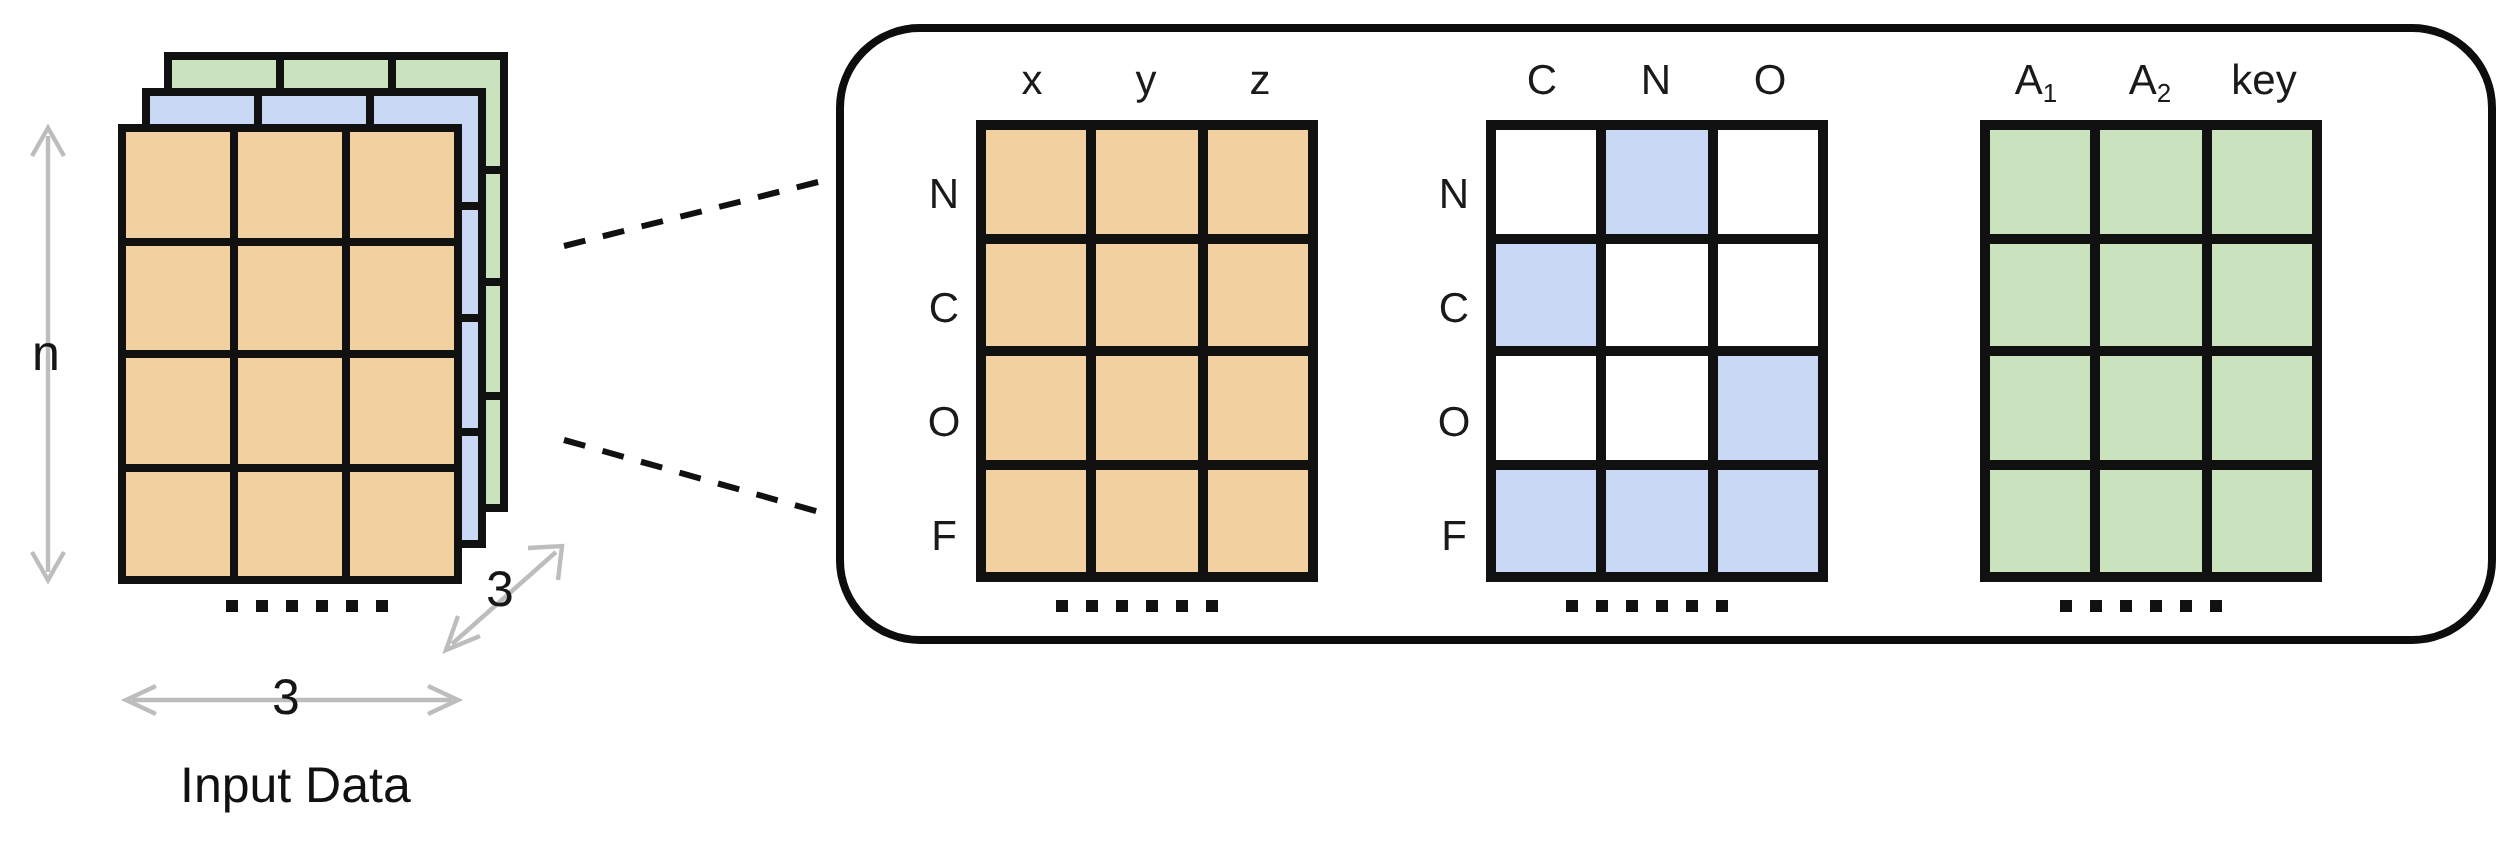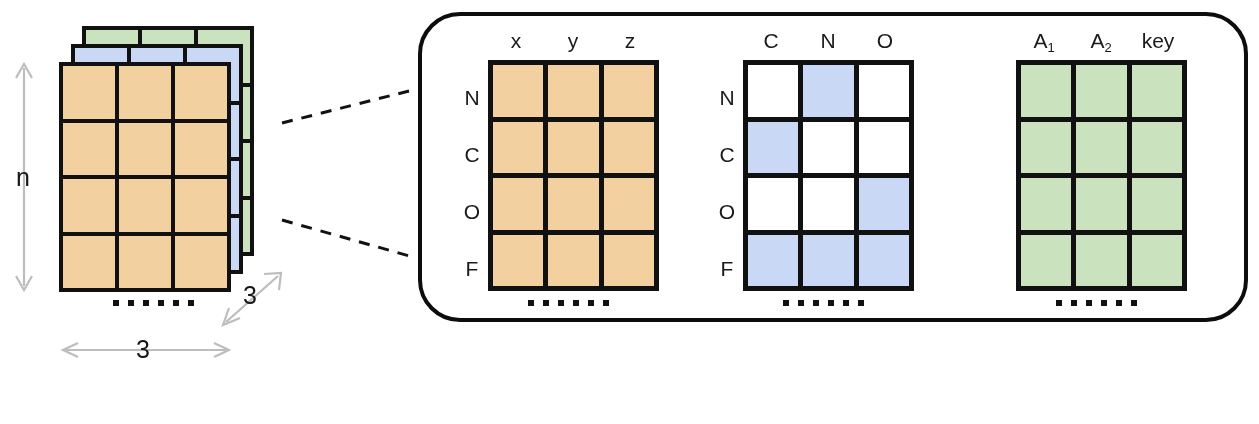--- a/index.html
+++ b/index.html
@@ -195,20 +195,21 @@
 
     <div class="ellipsis-dots" style="left:113px;top:300px;">
       <i></i>
       <i></i>
       <i></i>
       <i></i>
       <i></i>
       <i></i>
     </div>
 
+    <div class="caption" style="left:90px;top:381px;">Input Data</div>
   </div>
 
   <svg class="abs" style="left:275px;top:80px;" width="150" height="190" viewBox="0 0 150 190">
     <line class="dash-line" x1="7" y1="43" x2="138" y2="10"></line>
     <line class="dash-line" x1="7" y1="140" x2="138" y2="177"></line>
   </svg>
 
   <div id="panel-border"></div>
 
   <div class="matrix-block" style="left:460px;top:30px;width:210px;height:290px;">
@@ -274,21 +275,21 @@
     <div class="ellipsis-dots" style="left:68px;top:270px;">
       <i></i>
       <i></i>
       <i></i>
       <i></i>
       <i></i>
       <i></i>
     </div>
   </div>
 
-  <div class="matrix-block" style="left:988px;top:30px;width:215px;height:290px;">
+  <div class="matrix-block" style="left:962px;top:30px;width:215px;height:290px;">
     <div class="col-head" style="left:28px;width:56px;">
       <span>A</span><sub>1</sub>
     </div>
     <div class="col-head" style="left:85px;width:56px;">
       <span>A</span><sub>2</sub>
     </div>
     <div class="col-head" style="left:142px;width:56px;">key</div>
 
     <div class="matrix-grid" style="left:28px;top:30px;width:171px;height:231px;">
       <div class="cell" style="background:#CBE2BE;"></div>

